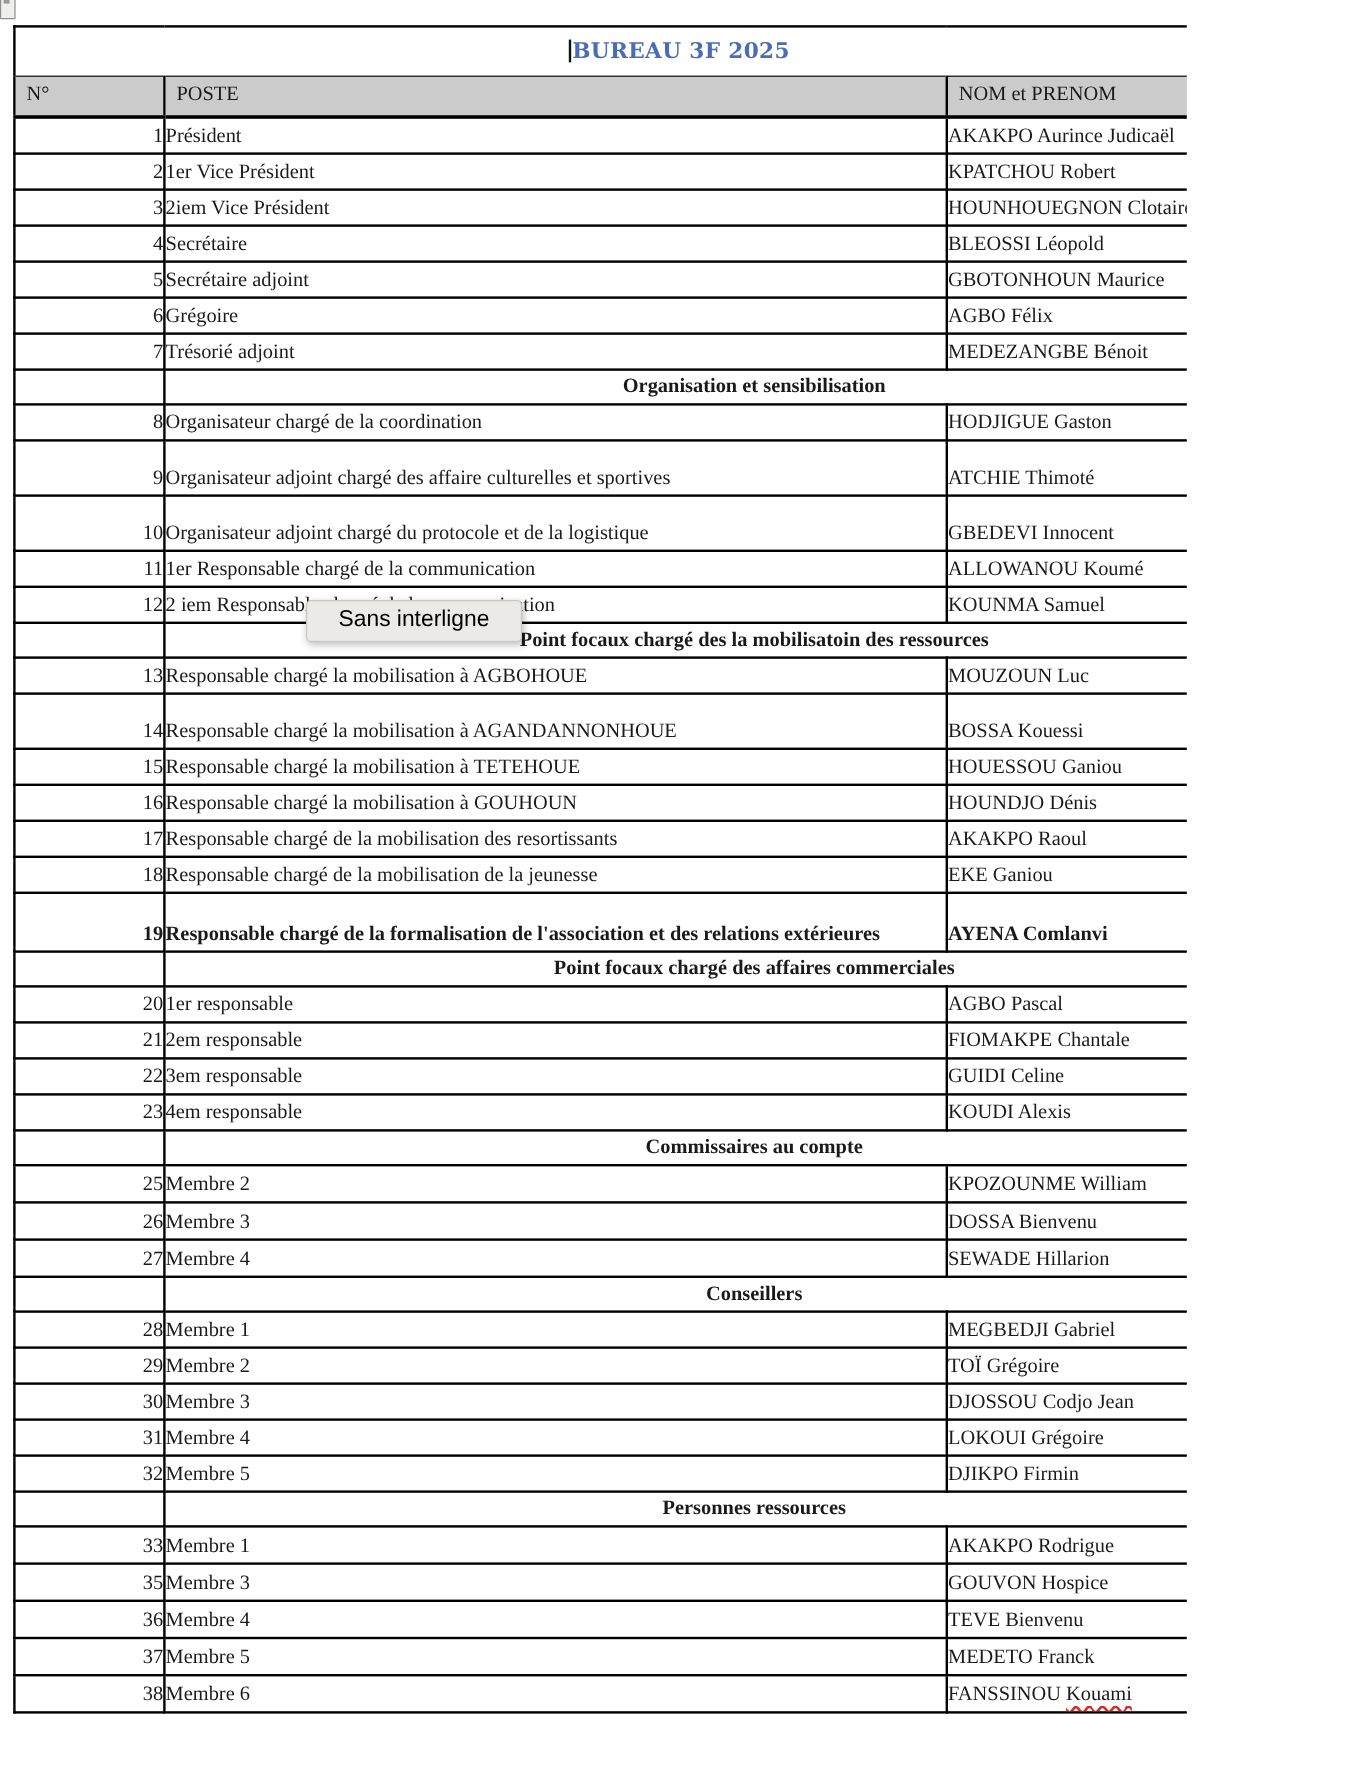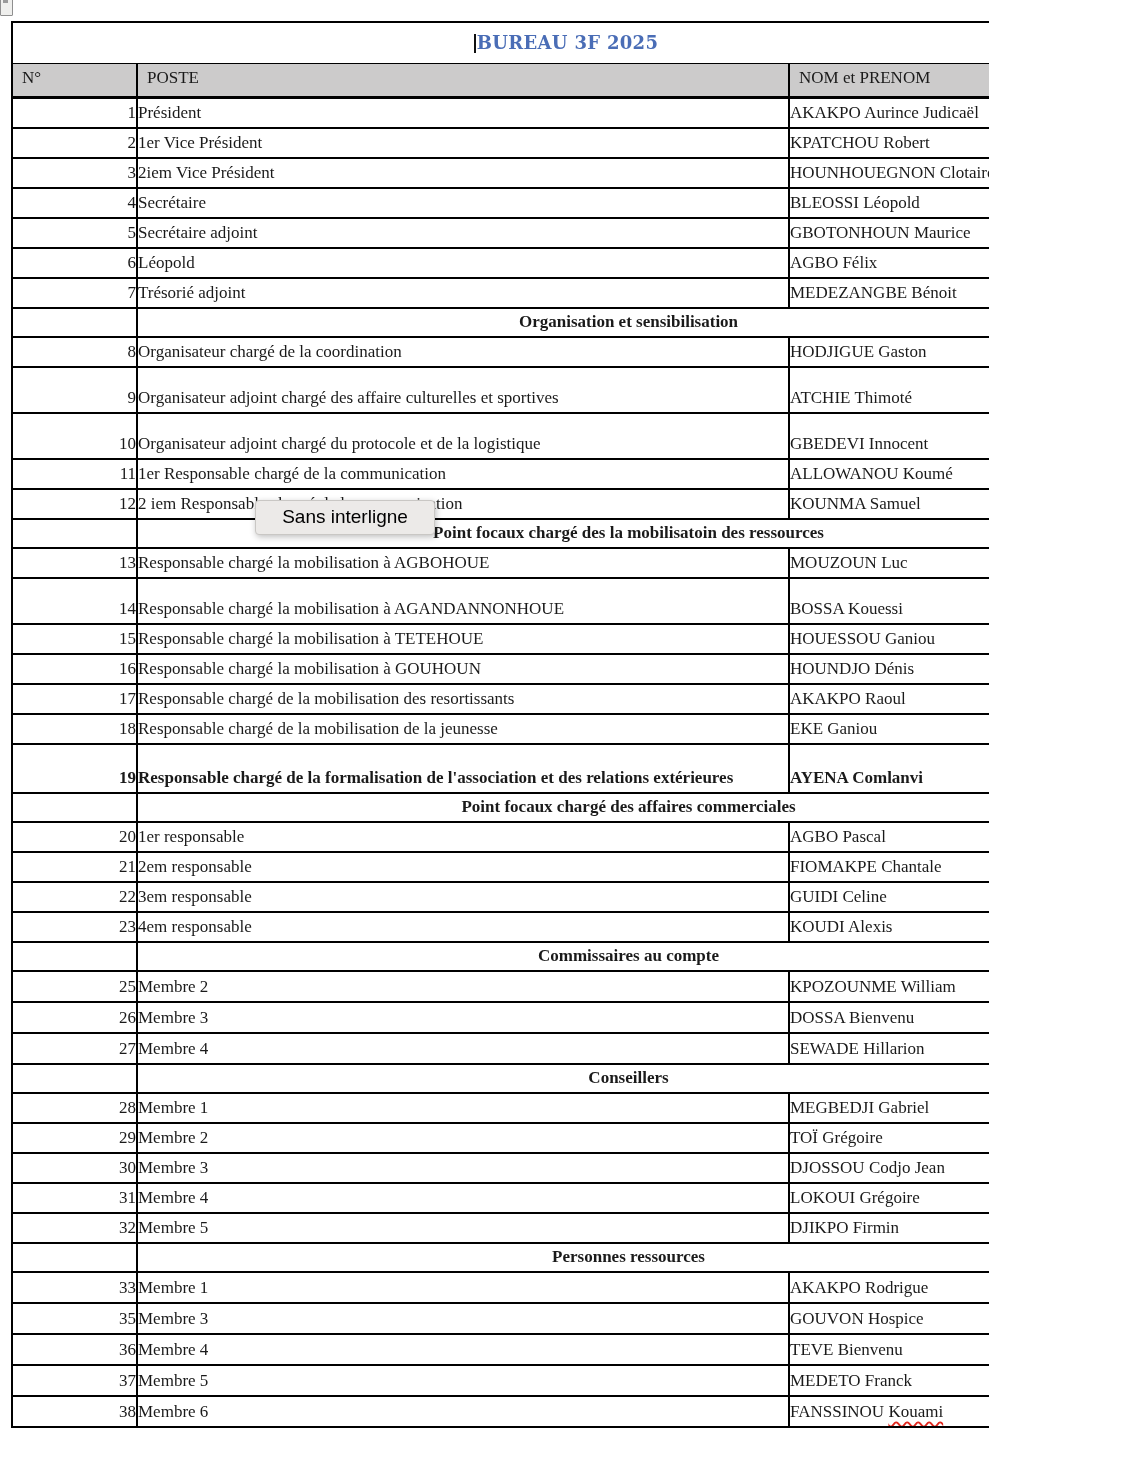--- a/index.html
+++ b/index.html
@@ -156,21 +156,21 @@
           <td class="poste">Secrétaire</td>
           <td class="nom">BLEOSSI Léopold</td>
         </tr>
         <tr class="r">
           <td class="num">5</td>
           <td class="poste">Secrétaire adjoint</td>
           <td class="nom">GBOTONHOUN Maurice</td>
         </tr>
         <tr class="r">
           <td class="num">6</td>
-          <td class="poste">Léopold</td>
+          <td class="poste">Grégoire</td>
           <td class="nom">AGBO Félix</td>
         </tr>
         <tr class="r">
           <td class="num">7</td>
           <td class="poste">Trésorié adjoint</td>
           <td class="nom">MEDEZANGBE Bénoit</td>
         </tr>
         <tr class="sec">
           <td class="num"></td>
           <td colspan="2" class="section-cell">Organisation et sensibilisation</td>

